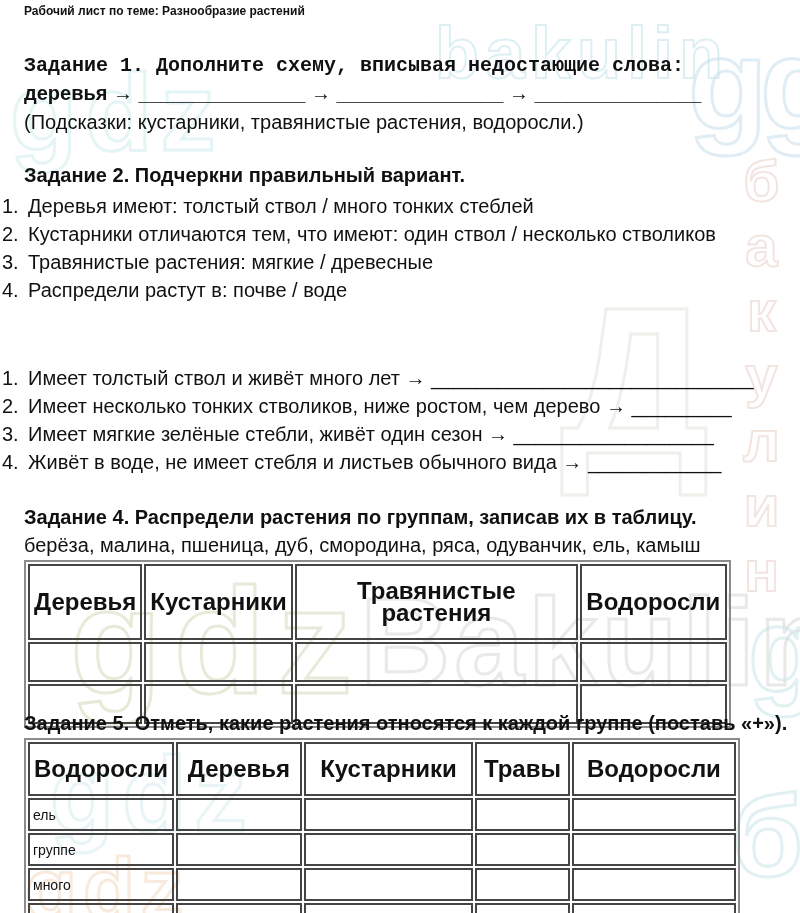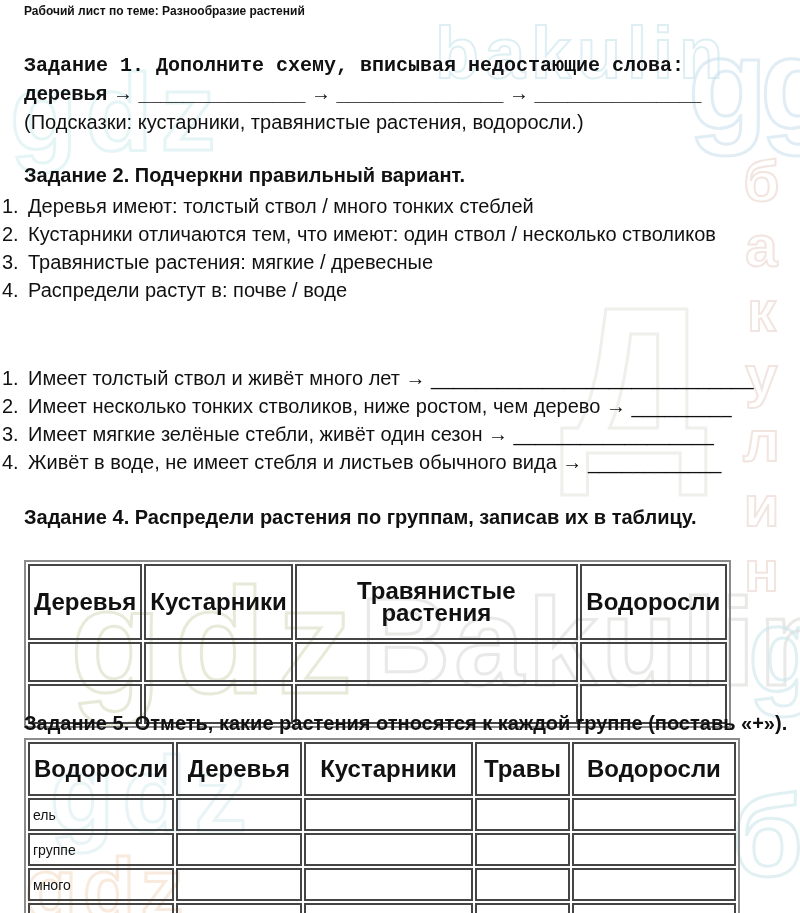--- a/index.html
+++ b/index.html
@@ -141,20 +141,21 @@
       <span class="num">3.</span>
       <span class="txt">Имеет мягкие зелёные стебли, живёт один сезон → __________________</span>
     </div>
     <div class="li">
       <span class="num">4.</span>
       <span class="txt">Живёт в воде, не имеет стебля и листьев обычного вида → ____________</span>
     </div>
   </div>
 
   <div class="blk heading t4h">Задание 4. Распредели растения по группам, записав их в таблицу.</div>
+  <div class="blk plain t4words">берёза, малина, пшеница, дуб, смородина, ряса, одуванчик, ель, камыш</div>
 
   <table class="tbl tbl1 blk tbl1pos">
     <colgroup>
       <col style="width:114px">
         <col style="width:148px">
         <col style="width:283px">
         <col style="width:147px">
     </colgroup>
     <tbody>
         <tr>

